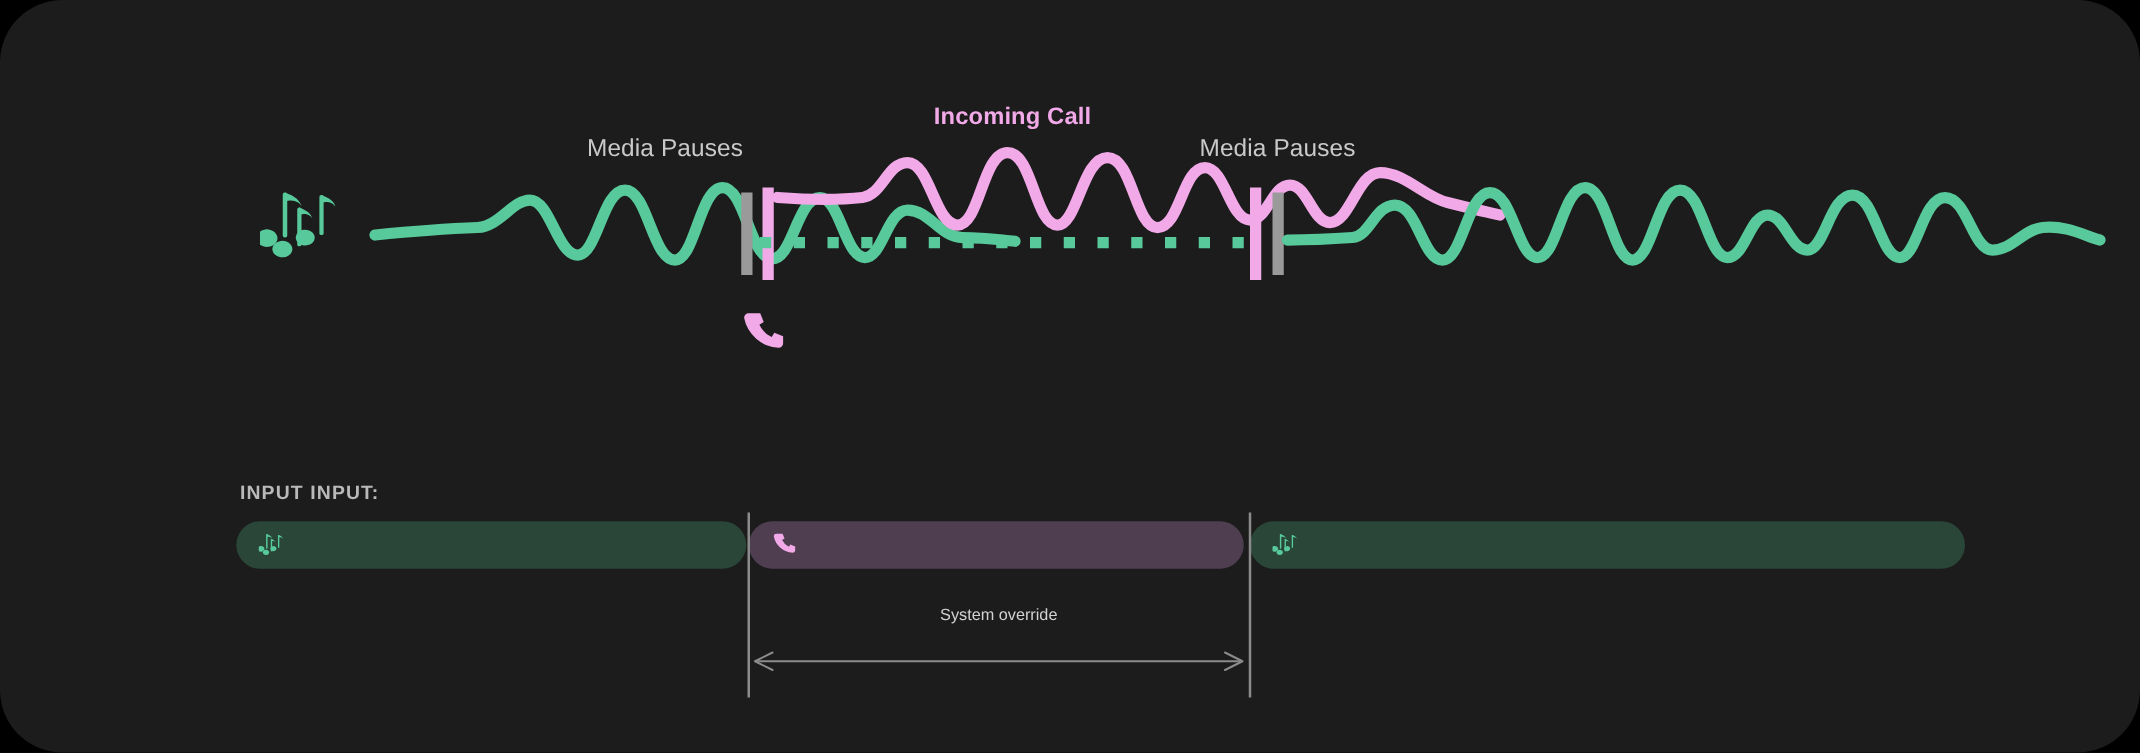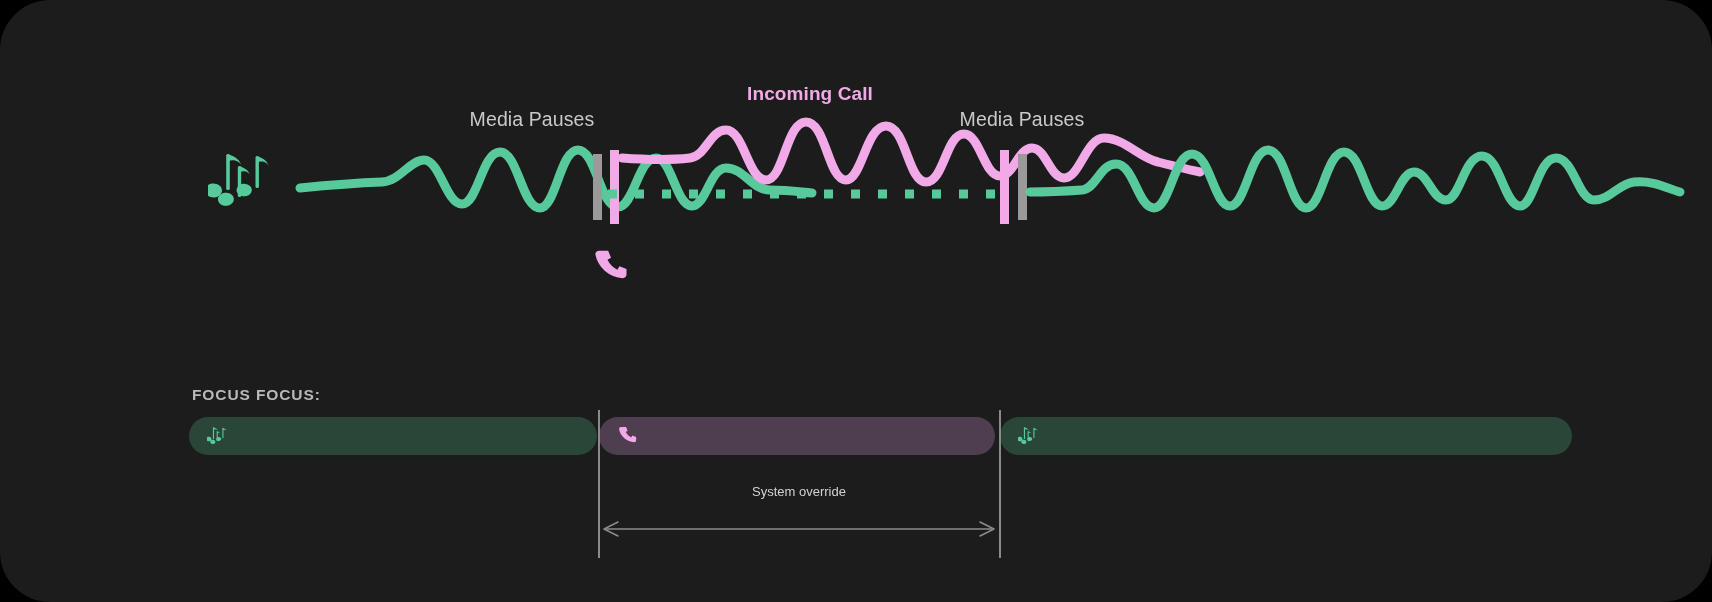--- a/index.html
+++ b/index.html
@@ -259,21 +259,21 @@
                C 1500 156, 1504 206, 1520 206
                C 1534 206, 1538 158, 1556 158
                C 1574 158, 1578 200, 1594 200
                C 1610 200, 1618 184, 1634 182
                C 1654 180, 1668 189, 1680 192"></path>
     </svg>
   </div>
 
   <div id="focus-section">
 
-    <div id="focus-title">FOCUS FOCUS:</div>
+    <div id="focus-title">INPUT INPUT:</div>
 
     <div class="focus-bar" id="focus-bar-media-1">
       <span class="bar-icon">
         <svg width="22" height="22" viewBox="0 0 68 62" xmlns="http://www.w3.org/2000/svg">
           <g fill="#57c99a">
             <path d="M12 36 a8.5 7 0 1 0 0.1 0.1 Z"></path>
             <rect x="18.2" y="4" width="3.6" height="36" rx="1.6"></rect>
             <path d="M20 4 C28 7 32 10 33.5 16 C32.5 12 27 9 20 11 Z"></path>
             <path d="M24 45 a8 6.6 0 1 0 0.1 0.1 Z"></path>
             <rect x="29.8" y="16" width="3.4" height="31" rx="1.5"></rect>

